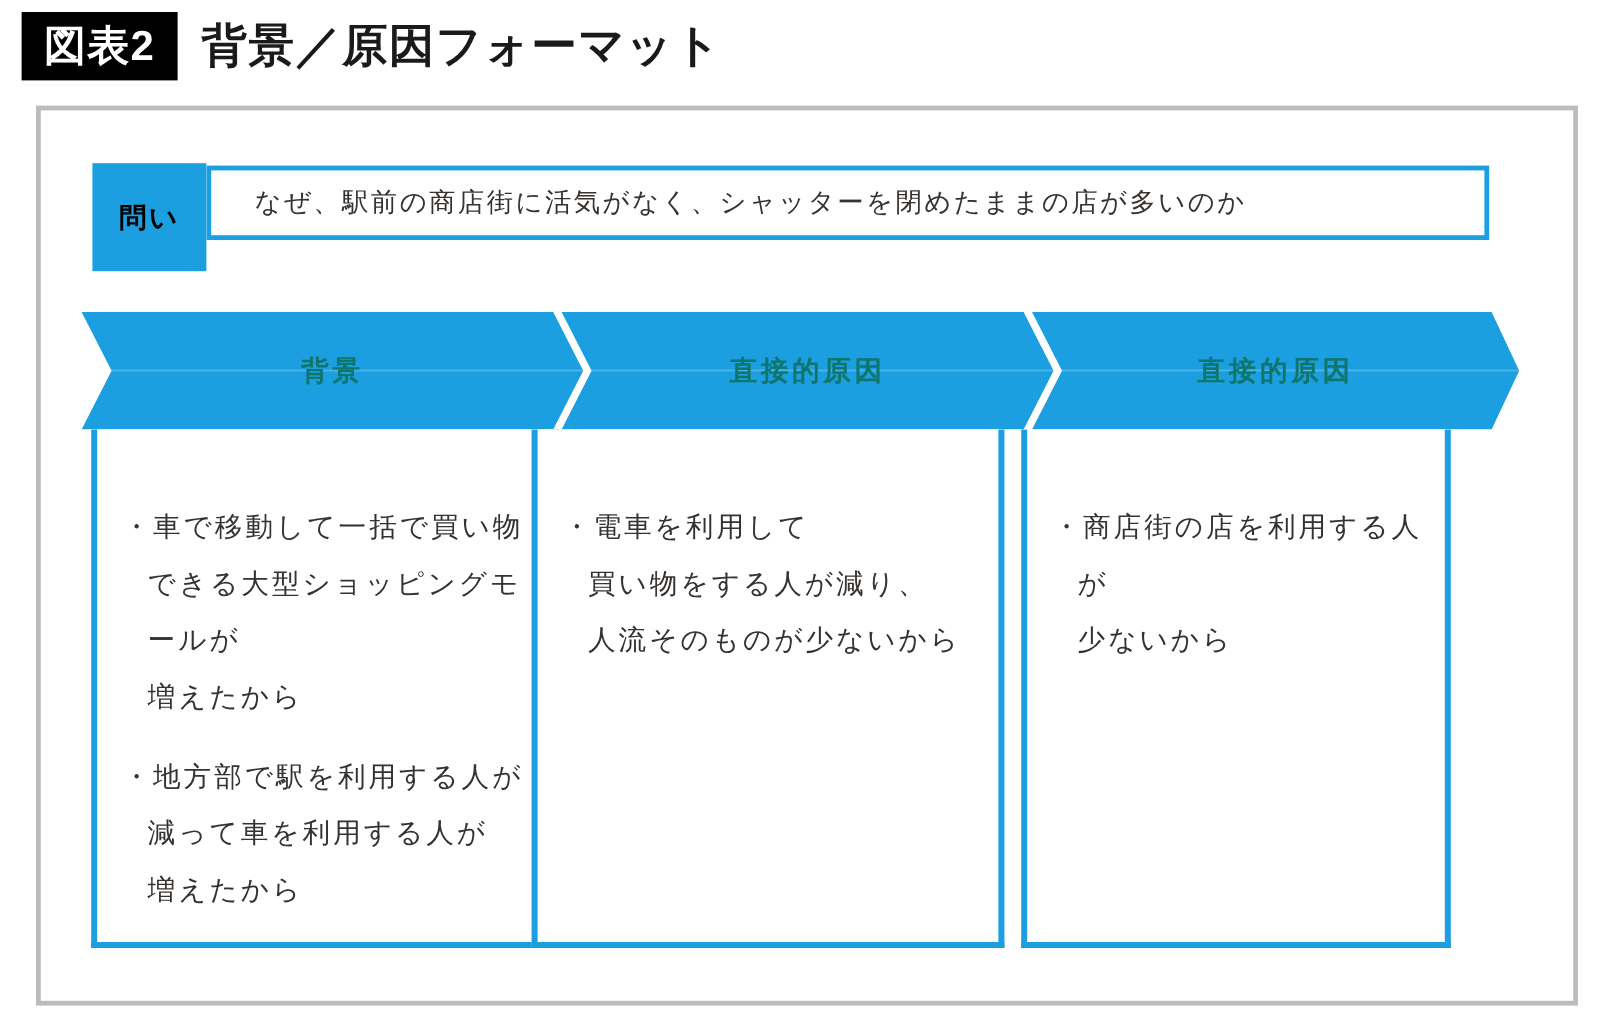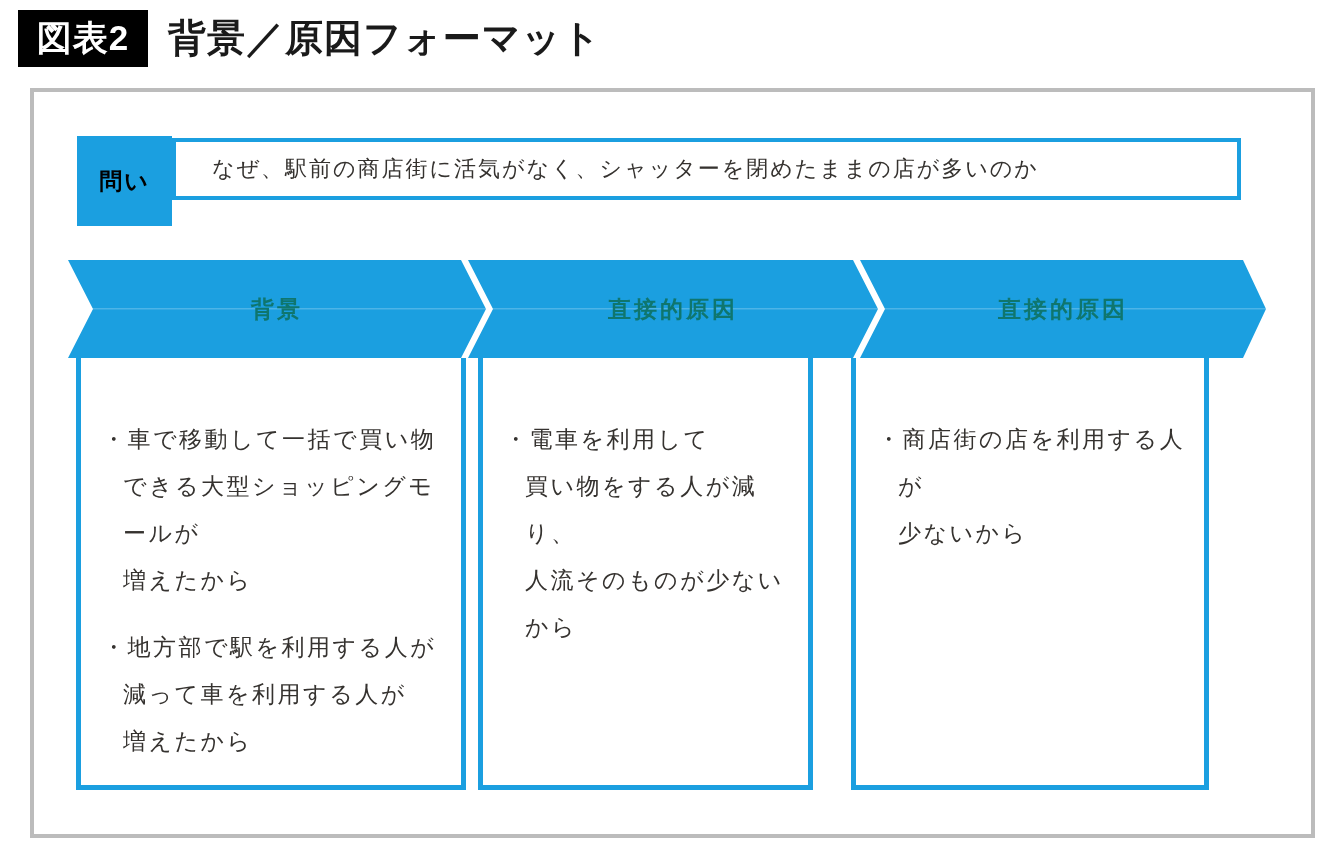--- a/index.html
+++ b/index.html
@@ -54,21 +54,21 @@
   .chev-label.c2{left:468px;width:410px;}
   .chev-label.c3{left:860px;width:406px;}
   
   .cbox{
     position:absolute;top:358px;height:432px;
     box-sizing:border-box;background:#fff;
     border:5px solid #1b9fe0;border-top:none;
     padding:58px 16px 0 0;
   }
   .cbox.b1{left:76px;width:390px;}
-  .cbox.b2{left:478px;width:335px;}
+  .cbox.b2{left:443px;width:394px;}
   .cbox.b3{left:851px;width:358px;}
   .cbox p{
     margin:0 0 20px 0;
     font-size:23px;line-height:47px;letter-spacing:2.5px;
     color:#35322f;
     white-space:pre-line;
     padding-left:42px;text-indent:-21px;
   }
 </style>
 </head>

